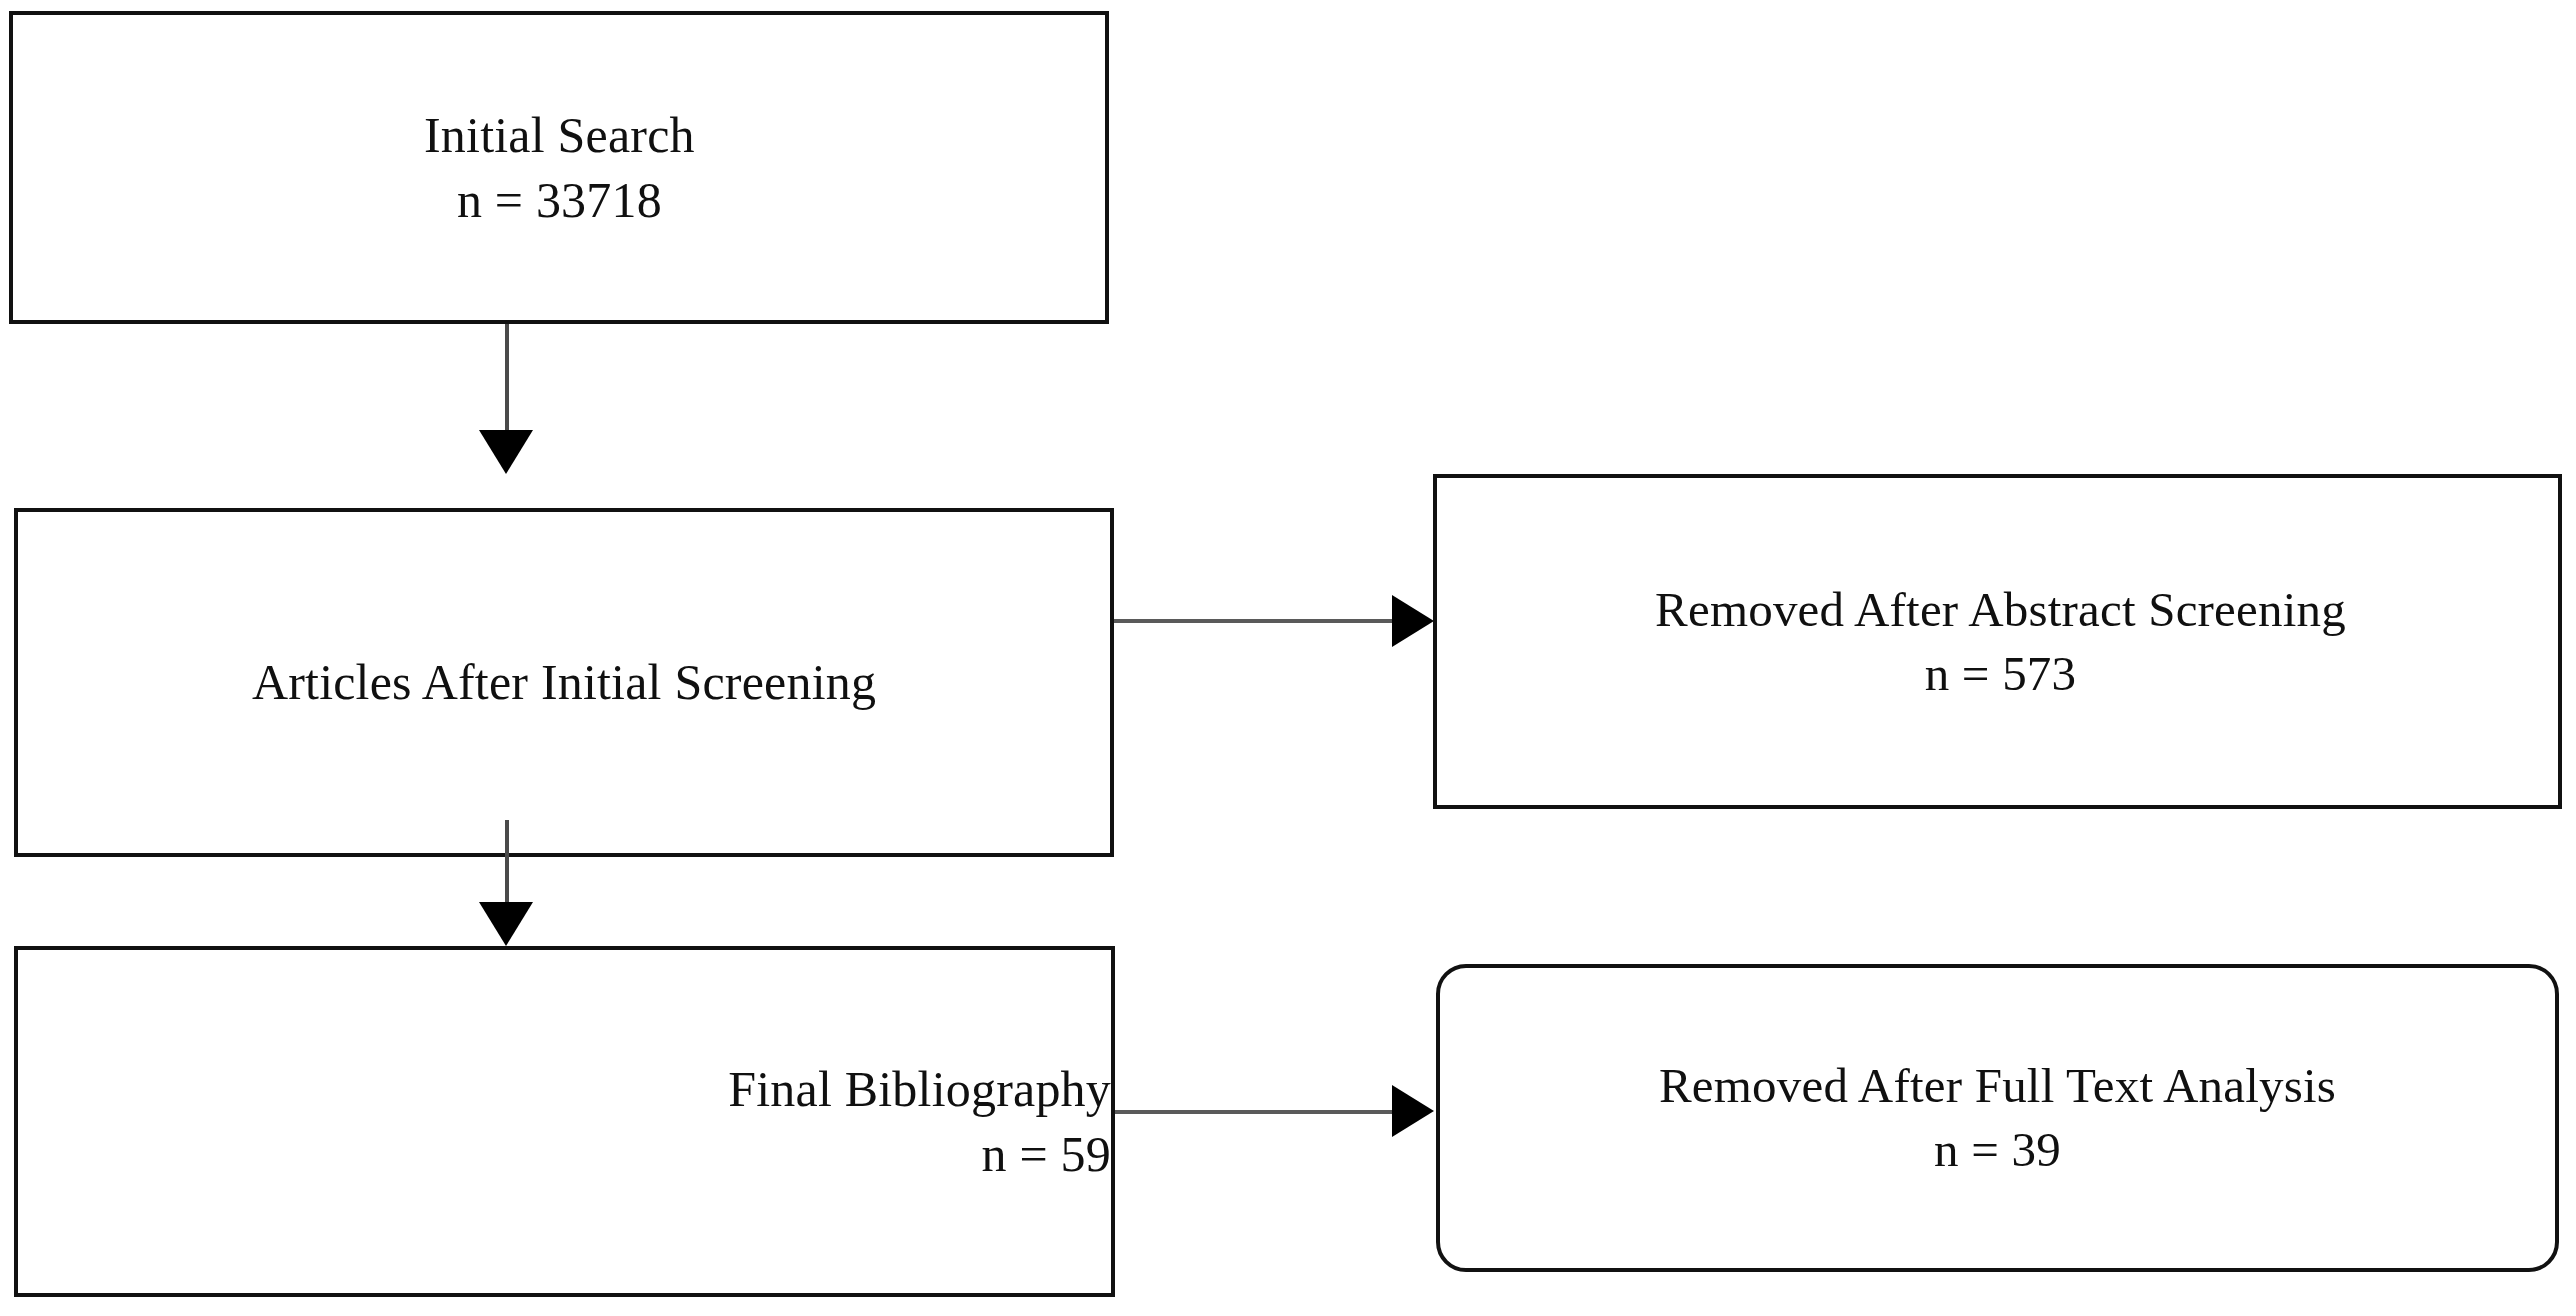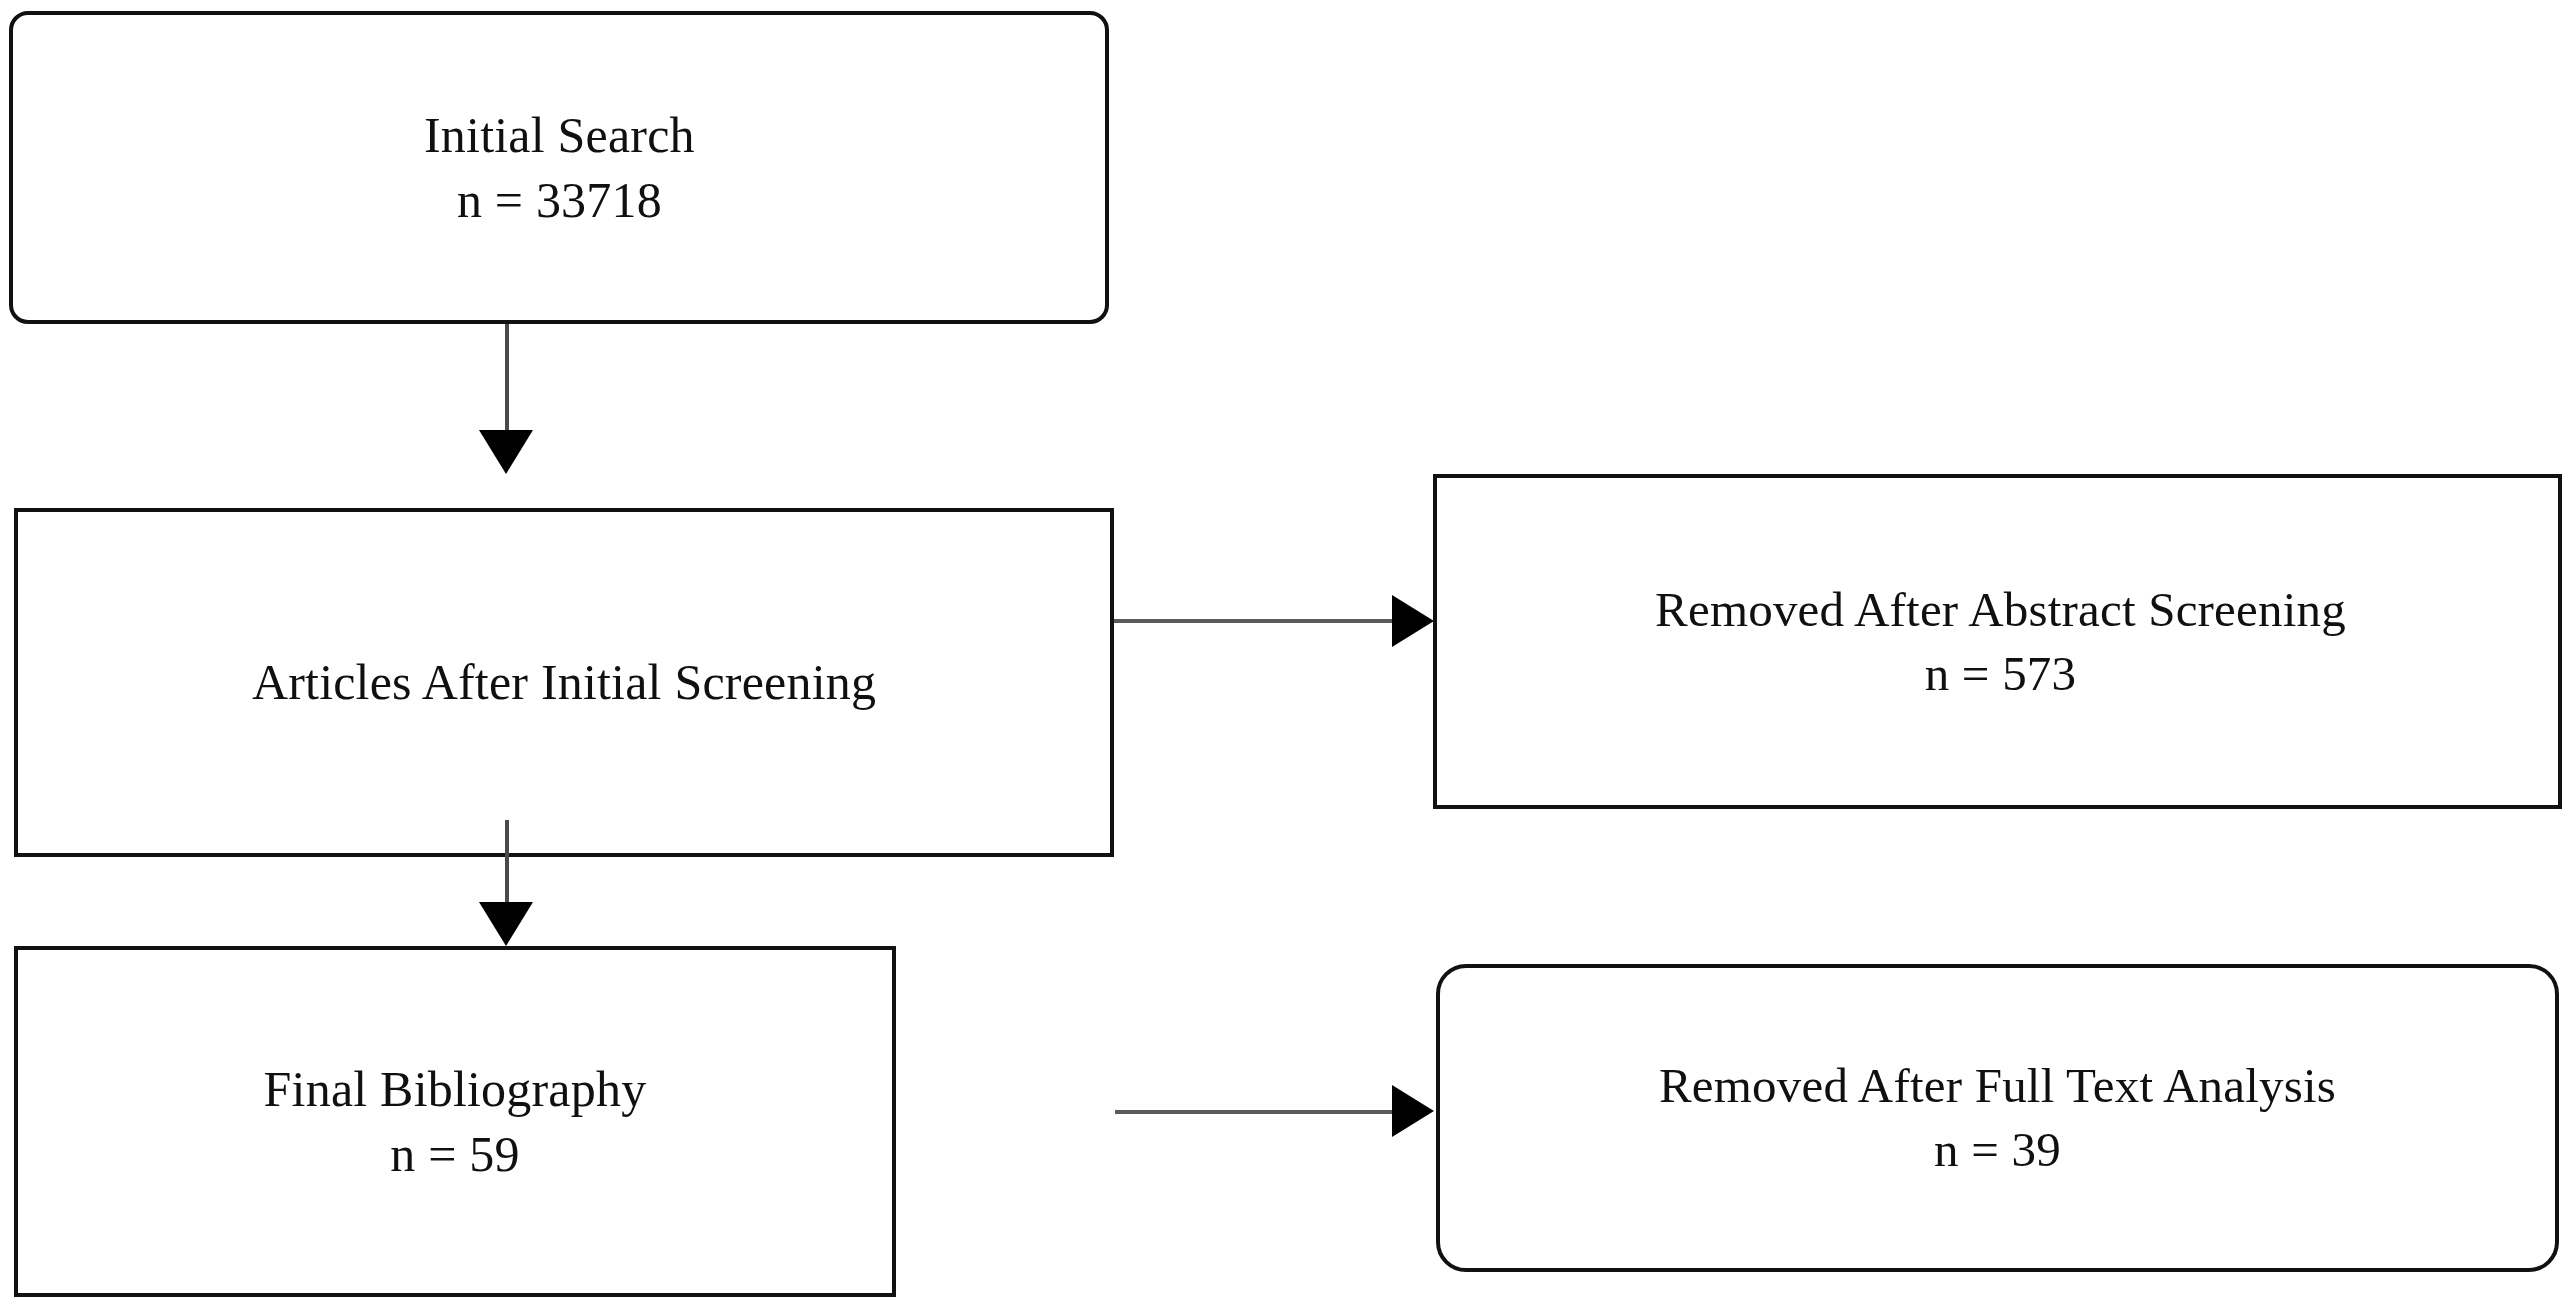--- a/index.html
+++ b/index.html
@@ -32,24 +32,24 @@
     display: block;
     white-space: nowrap;
     line-height: 1.30;
     font-size: 50px;
     letter-spacing: 0.2px;
   }
   .node-line.wrap {
     white-space: normal;
   }
   
-  #node-initial-search   { left: 9.4px;   top: 11px;   width: 1100px; height: 313px; border-radius: 19px; }
+  #node-initial-search   { left: 9.4px;   top: 11px;   width: 1100px; height: 313px; }
   #node-after-screening  { left: 14px;   top: 471px;  width: 1100px; height: 349px; margin-top: 37px; }
   #node-removed-abstract { left: 1433px; top: 474px;  width: 1129px; height: 335px; padding-left: 6px; }
-  #node-final-biblio     { left: 14px;   top: 946px; width: 882px; height: 351px; }
+  #node-final-biblio     { left: 14px;   top: 946px; width: 1101px; height: 351px; text-align: right; }
   #node-removed-fulltext { left: 1436px; top: 964px; width: 1123px; height: 308px; border-radius: 30px; }
 
   #node-removed-abstract .node-line,
   #node-removed-fulltext .node-line { font-size: 49px; }
   #node-removed-abstract .textblock,
   #node-removed-fulltext .textblock { width: 70%; }
 
   .textblock { width: 100%; }
 
   

